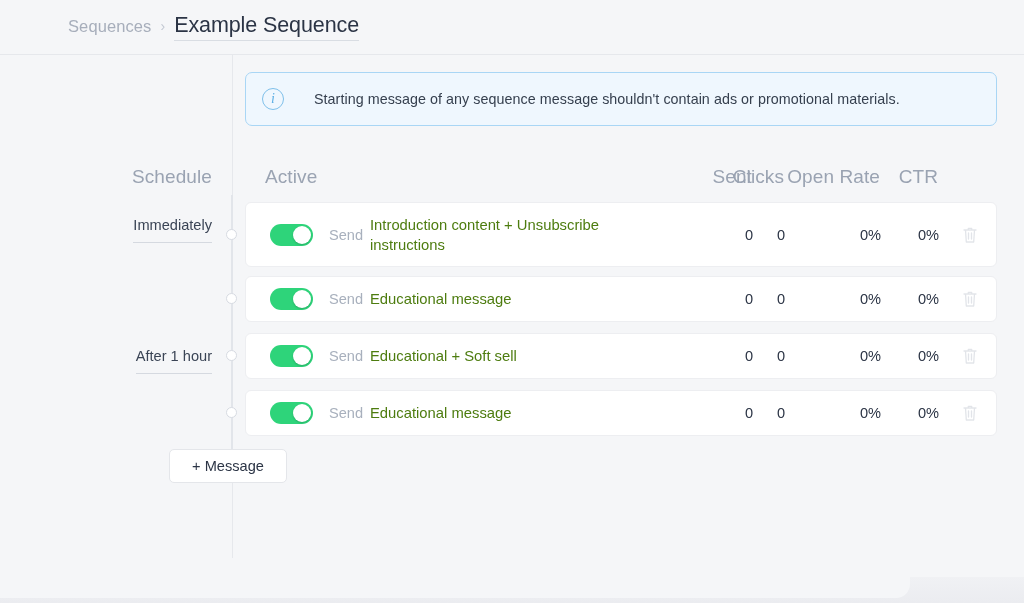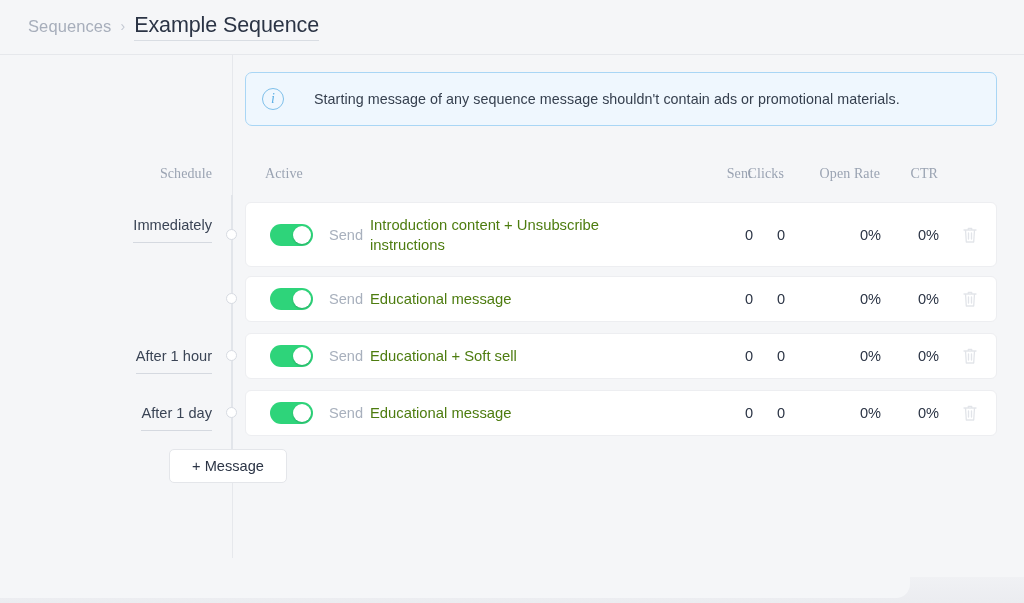--- a/index.html
+++ b/index.html
@@ -20,21 +20,22 @@
   
   .header {
     position: absolute; top: 0; left: 0;
     width: 1024px; height: 55px;
     background: #f5f6f8;
     border-bottom: 1px solid #e6e8ec;
     display: flex; align-items: center;
   }
   .breadcrumb {
     display: flex; align-items: baseline;
-    padding-left: 28px;
+    padding-left: 20px;
+    margin-left: 48px;
   }
   .crumb-link {
     font-size: 16.5px;
     color: #a7aebb;
     letter-spacing: .1px;
     cursor: pointer;
   }
   .crumb-sep {
     margin: 0 9px;
     font-size: 14px;
@@ -84,24 +85,23 @@
     margin-left: 30px;
     font-size: 14.3px;
     color: #36404f;
     letter-spacing: .05px;
   }
 
   
   .col-head {
     position: absolute;
     top: 166px;
-    font-size: 14px;
+    font-size: 19px;
     color: #9aa3b2;
     letter-spacing: .1px;
-    font-family: Liberation Serif, serif;
   }
   .ch-schedule { left: 0; width: 212px; text-align: right; }
   .ch-active   { left: 265px; }
   .ch-sent     { left: 668px; width: 84px; text-align: right; }
   .ch-clicks   { left: 720px; width: 64px; text-align: right; }
   .ch-open     { left: 780px; width: 100px; text-align: right; }
   .ch-ctr      { left: 874px; width: 64px; text-align: right; }
 
   
   .timeline {
@@ -260,21 +260,20 @@
   <div class="col-head ch-ctr">CTR</div>
 
   <div class="timeline"></div>
   <div class="tl-node" style="top:229px"></div>
   <div class="tl-node" style="top:293px"></div>
   <div class="tl-node" style="top:350px"></div>
   <div class="tl-node" style="top:407px"></div>
 
   <div class="sched" style="top:217px"><span>Immediately</span></div>
   <div class="sched" style="top:348px"><span>After 1 hour</span></div>
-  <div class="sched" style="top:405px"><span>After 1 day</span></div>
 
   <div class="row" style="top:202px;height:65px">
     <div class="toggle">
         <div class="knob"></div>
       </div>
     <div class="send-label">Send</div>
     <div class="msg-title">Introduction content + Unsubscribe instructions</div>
     <div class="metric m-sent">0</div>
     <div class="metric m-clicks">0</div>
     <div class="metric m-open">0%</div>

